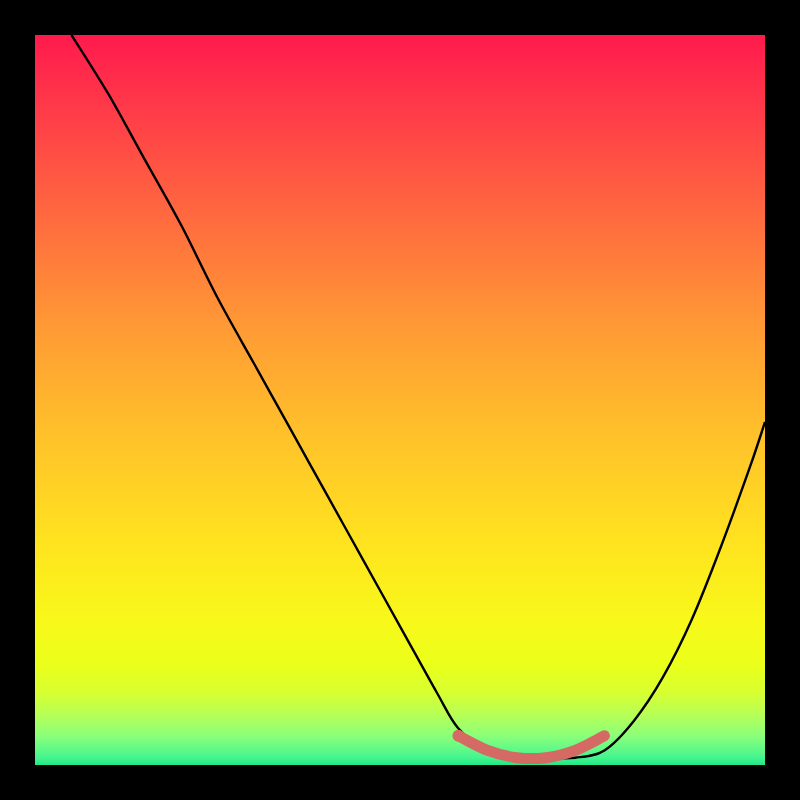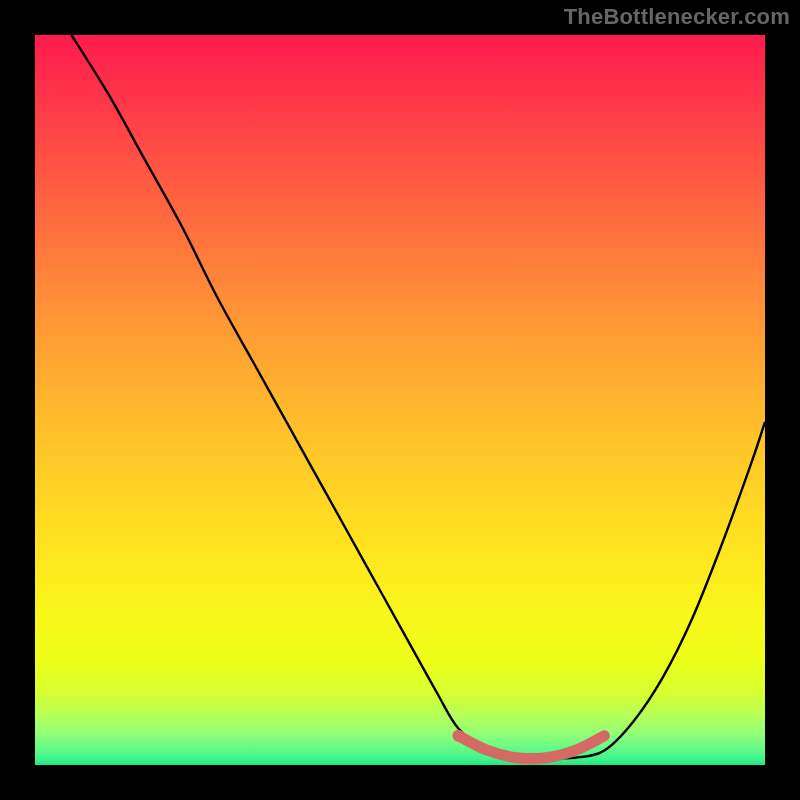--- a/index.html
+++ b/index.html
@@ -57,21 +57,20 @@
     top: 0;
     width: 730px;
     height: 730px;
   }
 </style>
 </head>
 <body>
 
 <div class="frame">
 
-  <div class="attribution">TheBottlenecker.com</div>
 
   <div class="plot-area">
     <svg class="curve" viewBox="0 0 730 730" preserveAspectRatio="none">
       <path id="main-curve" fill="none" stroke="#000000" stroke-width="2.4" d="M 36.5 0.0 C 42.6 9.7, 60.8 37.7, 73.0 58.4 C 85.2 79.1, 97.3 102.2, 109.5 124.1 C 121.7 146.0, 133.8 166.7, 146.0 189.8 C 158.2 212.9, 170.3 239.7, 182.5 262.8 C 194.7 285.9, 206.8 306.6, 219.0 328.5 C 231.2 350.4, 243.3 372.3, 255.5 394.2 C 267.7 416.1, 279.8 438.0, 292.0 459.9 C 304.2 481.8, 316.3 503.7, 328.5 525.6 C 340.7 547.5, 352.8 569.4, 365.0 591.3 C 377.2 613.2, 391.8 640.0, 401.5 657.0 C 411.2 674.0, 414.9 683.8, 423.4 693.5 C 431.9 703.2, 442.9 710.5, 452.6 715.4 C 462.3 720.3, 472.1 721.5, 481.8 722.7 C 491.5 723.9, 501.3 722.7, 511.0 722.7 C 520.7 722.7, 530.5 723.9, 540.2 722.7 C 549.9 721.5, 559.7 721.5, 569.4 715.4 C 579.1 709.3, 588.9 698.4, 598.6 686.2 C 608.3 674.0, 618.1 659.4, 627.8 642.4 C 637.5 625.4, 647.3 605.9, 657.0 584.0 C 666.7 562.1, 676.5 536.5, 686.2 511.0 C 695.9 485.4, 708.1 451.4, 715.4 430.7 C 722.7 410.0, 727.6 394.2, 730.0 386.9"></path>
       <path id="accent-curve" fill="none" stroke="#d56a65" stroke-width="11" stroke-linecap="round" stroke-linejoin="round" d="M 423.4 700.8 C 428.3 703.2, 442.9 711.8, 452.6 715.4 C 462.3 719.0, 472.1 721.5, 481.8 722.7 C 491.5 723.9, 501.3 723.9, 511.0 722.7 C 520.7 721.5, 530.5 719.0, 540.2 715.4 C 549.9 711.8, 564.5 703.2, 569.4 700.8"></path>
       <circle id="accent-dot" r="6" fill="#d56a65" cx="423.4" cy="700.8"></circle>
     </svg>
   </div>
 
 </div>

